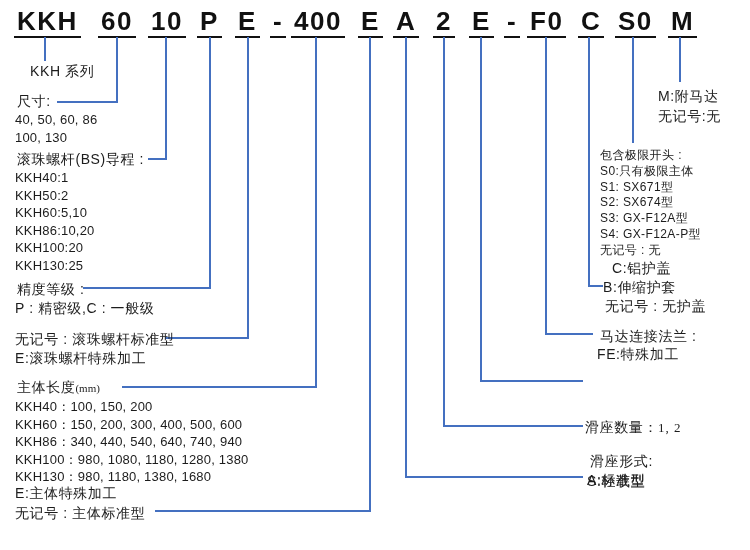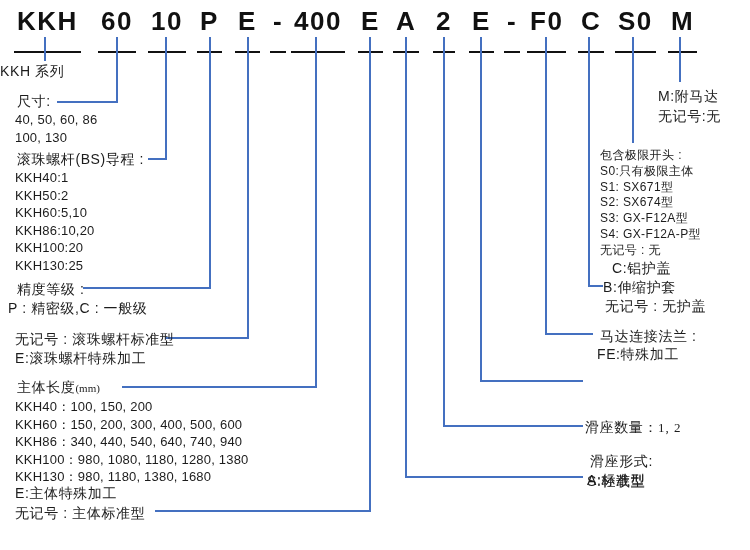--- a/index.html
+++ b/index.html
@@ -5,21 +5,21 @@
   html,body { margin:0; padding:0; background:#ffffff; }
   #stage {
     position:relative; width:750px; height:550px; background:#ffffff;
     font-family:"Liberation Sans", sans-serif; color:#1c1c1c; overflow:hidden;
   }
   
   .seg {
     position:absolute; top:9px;
     font-family:"Liberation Sans", sans-serif;
     font-size:26px; font-weight:bold; line-height:25px; letter-spacing:1.5px;
-    color:#111; border-bottom:2.5px solid #111; padding:0 3px 17px 3px;
+    color:#111; border-bottom:2.5px solid #111; padding:0 3px 2px 3px;
     white-space:nowrap;
   }
   
   .vline { position:absolute; width:2px; background:#4470c0; }
   .hline { position:absolute; height:2px; background:#4470c0; }
   
   .txt { position:absolute; white-space:nowrap; color:#1c1c1c; }
   .t14 { font-size:14px; letter-spacing:0.6px; line-height:19px; }
   .t13 { font-size:13px; letter-spacing:0.2px; line-height:17.5px; }
   .t12 { font-size:12px; letter-spacing:0.4px; line-height:15.8px; }
@@ -71,40 +71,40 @@
   <div class="hline" style="left:83px;  top:287px; width:128px"></div>
   <div class="hline" style="left:165px; top:337px; width:84px"></div>
   <div class="hline" style="left:122px; top:386px; width:195px"></div>
   <div class="hline" style="left:155px; top:510px; width:216px"></div>
   <div class="hline" style="left:405px; top:476px; width:178px"></div>
   <div class="hline" style="left:443px; top:425px; width:140px"></div>
   <div class="hline" style="left:480px; top:380px; width:103px"></div>
   <div class="hline" style="left:545px; top:333px; width:48px"></div>
   <div class="hline" style="left:588px; top:285px; width:15px"></div>
 
-  <div class="txt t14" style="left:0; top:62px">KKH 系列</div>
+  <div class="txt t14" style="left:30px; top:62px">KKH 系列</div>
 
   <div class="txt t14" style="left:17px; top:92px">尺寸:</div>
   <div class="txt t13" style="left:15px; top:111px">
     <div>40, 50, 60, 86</div>
     <div>100, 130</div>
   </div>
 
   <div class="txt t14" style="left:17px; top:150px">滚珠螺杆(BS)导程 :</div>
   <div class="txt t13" style="left:15px; top:169px">
     <div>KKH40:1</div>
     <div>KKH50:2</div>
     <div>KKH60:5,10</div>
     <div>KKH86:10,20</div>
     <div>KKH100:20</div>
     <div>KKH130:25</div>
   </div>
 
   <div class="txt t14" style="left:17px; top:280px">精度等级 :</div>
-  <div class="txt t14" style="left:8px; top:299px">P : 精密级,C : 一般级</div>
+  <div class="txt t14" style="left:15px; top:299px">P : 精密级,C : 一般级</div>
 
   <div class="txt t14" style="left:15px; top:330px">
     <div>无记号 : 滚珠螺杆标准型</div>
     <div>E:滚珠螺杆特殊加工</div>
   </div>
 
   <div class="txt t14" style="left:17px; top:378px"><span>主体长度</span><span class="serif-small">(mm)</span></div>
   <div class="txt t13" style="left:15px; top:398px">
     <div>KKH40：100, 150, 200</div>
     <div>KKH60：150, 200, 300, 400, 500, 600</div>

